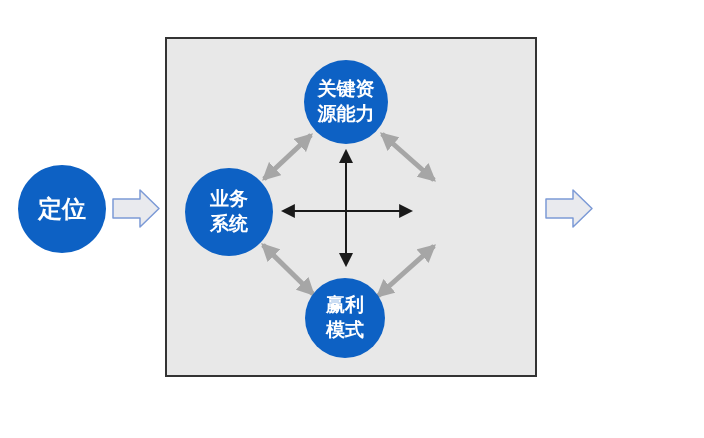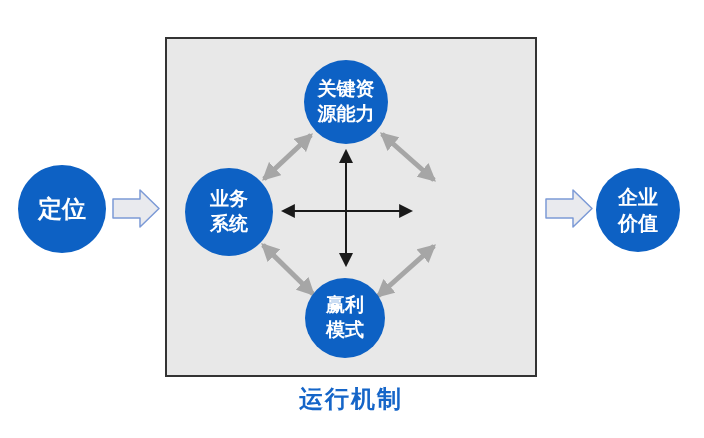--- a/index.html
+++ b/index.html
@@ -125,20 +125,15 @@
     <span>关键资
 源能力</span>
   </div>
 
 
   <div class="node node-profit-model">
     <span>赢利
 模式</span>
   </div>
 
-  <div class="node node-enterprise">
-    <span>企业
-价值</span>
-  </div>
 
-  <div class="diagram-title">运行机制</div>
 
 </div>
 
 </body></html>

